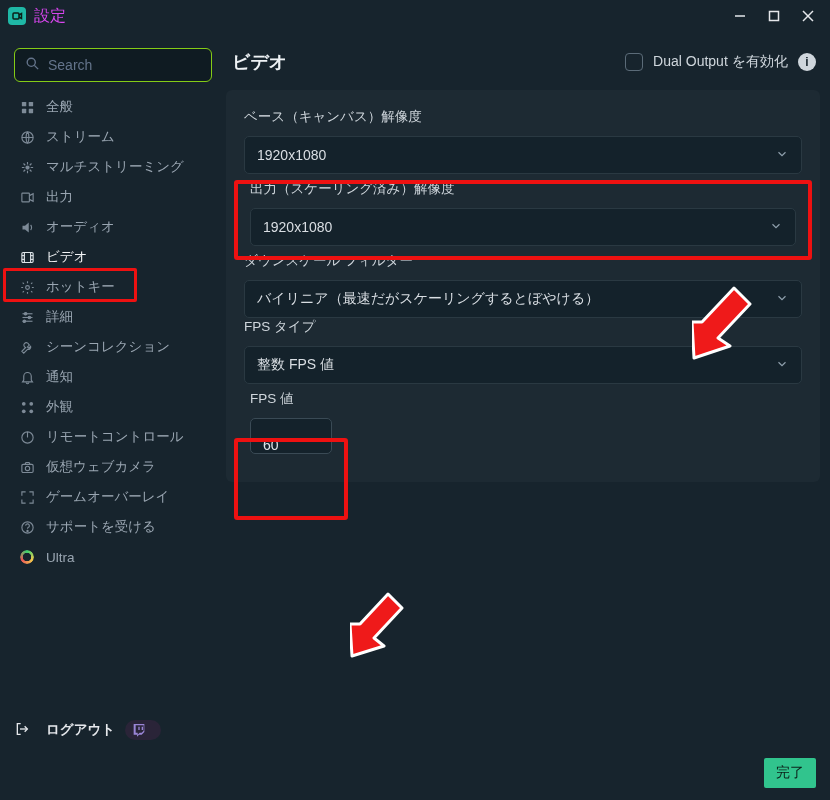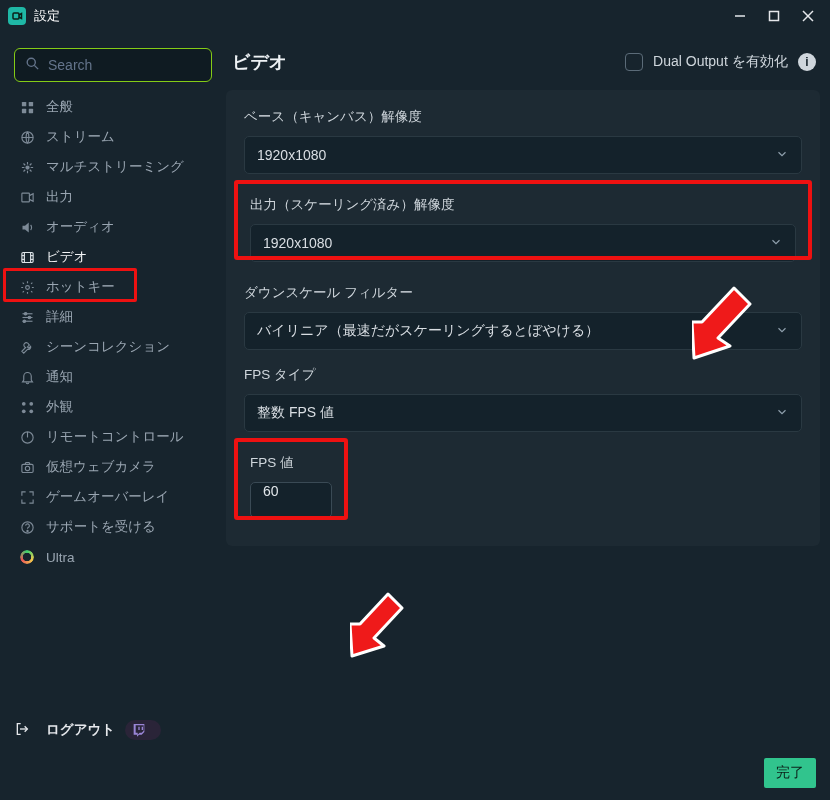--- a/index.html
+++ b/index.html
@@ -14,21 +14,21 @@
   
   .titlebar{
     height: 32px; display:flex; align-items:center; justify-content:space-between;
     padding: 0 8px 0 8px; background:#17242d;
   }
   .titlebar-left{ display:flex; align-items:center; gap:8px;}
   .app-icon{
     width:18px;height:18px;border-radius:4px;background:#1fb8a6;display:flex;align-items:center;justify-content:center;
   }
   .app-icon svg{display:block;}
-  .title-text{ font-size:13px; color:#ffffff;}
+  .title-text{ font-size:16px; color:#d946ef;}
   .win-ctrls{ display:flex; gap:6px;}
   .win-btn{ width:28px;height:26px;display:flex;align-items:center;justify-content:center;color:#e5e7eb;}
   .win-btn svg{display:block;}
   
   .window-body{
     position:absolute; top:32px; left:0; right:0; bottom:0;
     background:#17242d;
   }
   
   .sidebar{
@@ -81,40 +81,40 @@
   .page-title{ font-size:18px; font-weight:600; color:#eef2f5;}
   .header-right{ display:flex; align-items:center; gap:10px;}
   .checkbox{
     width:18px;height:18px;border:1.5px solid #5b6b78;border-radius:4px;display:inline-block;
   }
   .dual-label{ font-size:14px; color:#cfd6dc;}
   .info-circ{ width:18px;height:18px;border-radius:50%;background:#cfd6dc;color:#17242d;display:flex;align-items:center;justify-content:center;font-size:12px;font-weight:700;}
   .panel{
     background:#1d2a33; border-radius:6px; padding:18px 18px 28px 18px; position:relative;
   }
-  .field{ margin-bottom:16px;}
+  .field{ }
   .field-label{ font-size:13.5px; color:#cfd6dc; margin-bottom:10px;}
   .select{
     height:38px; background:#14222b; border:1px solid #2a3942; border-radius:5px;
     display:flex; align-items:center; justify-content:space-between; padding:0 12px;
     font-size:14px; color:#d9dee3;
   }
   .chev{ color:#8fa0ad; }
   .red-field-box{
     position:absolute; border:4px solid #e11; border-radius:3px; pointer-events:none;
   }
   .red-box-output{
     left:8px; right:8px; top:90px; height:80px;
   }
   .red-box-fps{
     left:8px; top:348px; width:114px; height:82px;
   }
   .num-input{
     width:82px; height:36px; background:#14222b; border:1px solid #3a4a55; border-radius:5px;
-    padding:0 12px; font-size:14px; color:#e1e6ea; display:flex; align-items:flex-start;
+    padding:0 12px; font-size:14px; color:#e1e6ea; display:flex; align-items:flex-end;
   }
   
   .done-btn{
     position:absolute; right:14px; bottom:12px;
     background:#31c48d; color:#0b1f18; font-size:14px; font-weight:500;
     padding:6px 12px; border-radius:2px; border:none;
   }
   
   .arrow{ position:absolute; pointer-events:none; }
   .arrow svg{ display:block; }

